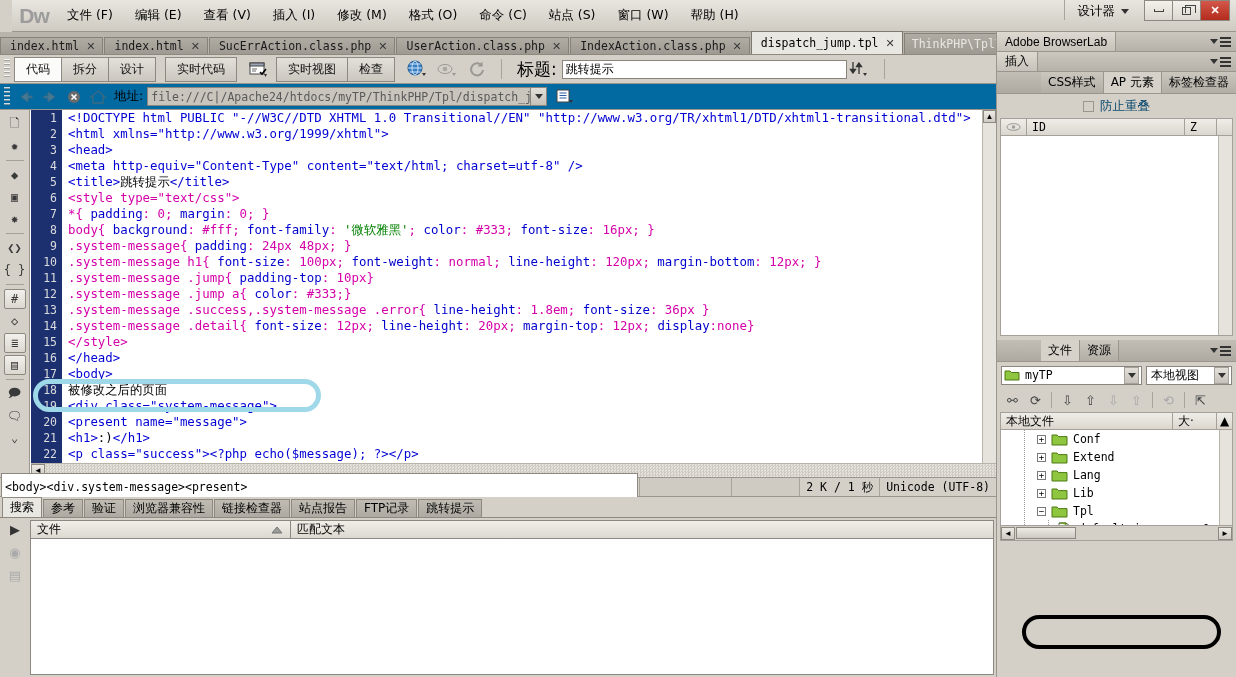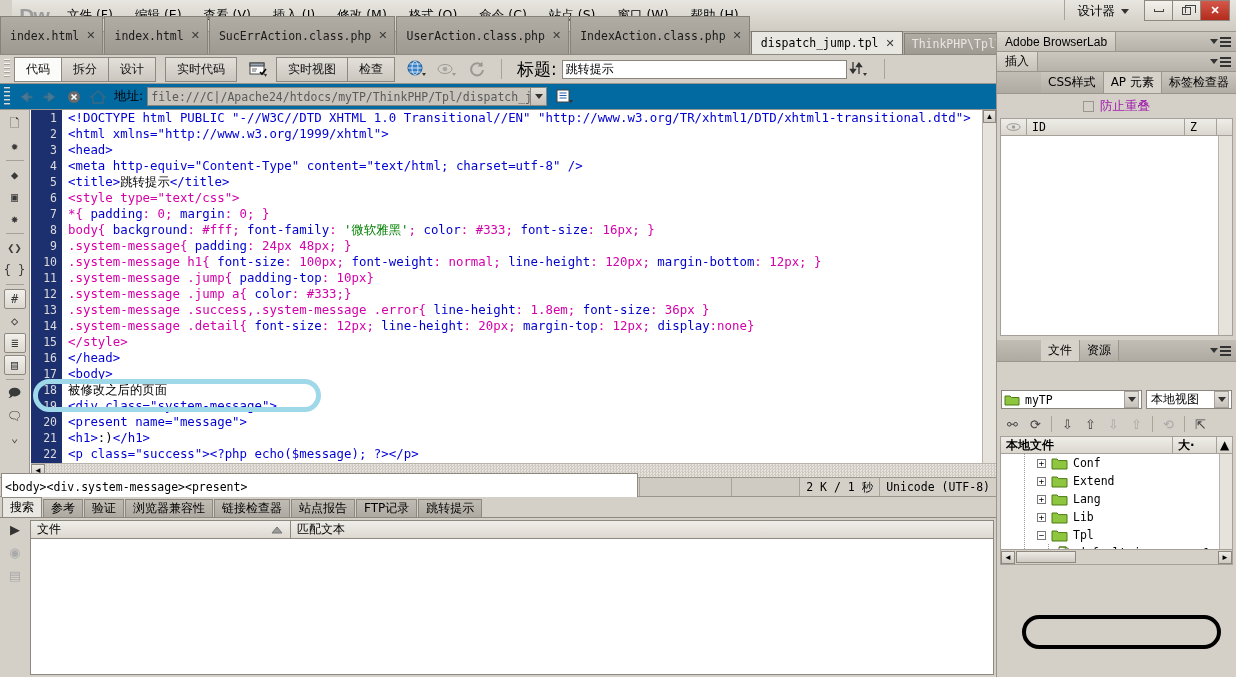--- a/index.html
+++ b/index.html
@@ -47,21 +47,21 @@
   .maxbox { width: 9px; height: 8px; border: 1px solid #444; position: relative; }
   .maxbox:after { content:''; position:absolute; left:2px; top:-3px; width:9px; height:7px; border:1px solid #444; border-bottom:none; }
 
   
   .tabstrip {
     position: absolute; left: 0; top: 32px; width: 996px; height: 23px;
     background: #b8b4ac; display: flex; align-items: flex-end;
     border-bottom: 1px solid #8d8880;
   }
   .dtab {
-    height: 38px; display: flex; align-items: center; gap: 7px;
+    height: 17px; display: flex; align-items: center; gap: 7px;
     padding: 0 7px 0 9px; margin-right: 1px;
     background: linear-gradient(#b0aca4,#9e9a92);
     border: 1px solid #86827a; border-bottom: none;
     font-family: "DejaVu Sans Mono", monospace; font-size: 11.5px; color: #1a1a1a;
     white-space: nowrap;
   }
   .dtab.active { background: #e9e7e2; border-color: #7d7970; height: 23px; color: #000; }
   .dtab .x { font-size: 11px; color: #3a3a3a; font-family: "Liberation Sans", sans-serif; }
   .pathtab {
     height: 21px; display: flex; align-items: center; gap: 10px; padding: 0 7px;
@@ -227,49 +227,49 @@
   .hamb i { display:block; width: 11px; height: 2px; background: #333; }
   .tabhdr { height: 22px; display: flex; align-items: stretch;
     background: linear-gradient(#c2beb6,#aeaaa2); border-bottom: 1px solid #9a968e; padding-left: 44px; }
   .ptab {
     display: flex; align-items: center; padding: 0 7px; border-right: 1px solid #9a968e;
     font-family: "DejaVu Sans", sans-serif; font-size: 12px; background: linear-gradient(#cbc7bf,#b2aea6);
     white-space: nowrap;
   }
   .ptab.active { background: #d6d2ca; }
   .ap-overlap { height: 24px; display:flex; align-items:center; justify-content:center; gap:6px;
-     background:#d4d0c8; font-family:"DejaVu Sans",sans-serif; font-size:12.5px; color:#a21caf; }
+     background:#d4d0c8; font-family:"DejaVu Sans",sans-serif; font-size:12.5px; color:#0c4a6e; }
   .chkbox { width: 11px; height: 11px; border: 1px solid #9a968e; background: #d4d0c8; }
   .ap-colhdr { height: 18px; display: flex; align-items: center; background: linear-gradient(#efedE8,#dbd7cf);
      border: 1px solid #a5a099; margin: 0 3px; }
   .apc { height: 100%; display:flex; align-items:center; padding: 0 5px;
      font-family:"DejaVu Sans Mono", monospace; font-size: 11.5px; }
   .ap-list { margin: 0 3px; height: 200px; background: #fff; border: 1px solid #a5a099; border-top: none; position: relative; }
   .ap-vs { position: absolute; right: 0; top: 0; width: 14px; height: 100%; background: #e6e3dd; border-left: 1px solid #b8b4ac; }
 
-  .files-bar { height: 26px; display: flex; align-items: flex-end; gap: 4px; padding: 3px 4px; margin-top: 24px; }
+  .files-bar { height: 26px; display: flex; align-items: center; gap: 4px; padding: 3px 4px; }
   .site-combo {
     flex: 1; height: 19px; display: flex; align-items: center; gap: 5px;
     border: 1px solid #8a857d; background: #fff; padding: 0 2px;
     font-family: "DejaVu Sans Mono", monospace; font-size: 11.5px;
   }
   .view-combo {
     width: 86px; height: 19px; display: flex; align-items: center; justify-content: space-between;
     border: 1px solid #8a857d; background: #fff; padding: 0 2px;
     font-family: "DejaVu Sans", sans-serif; font-size: 12px;
   }
   .cmb-arrow { width: 15px; height: 17px; background: linear-gradient(#e3e0da,#c6c2ba);
      border: 1px solid #a5a099; display:flex;align-items:center;justify-content:center; }
   .filetools { height: 24px; display: flex; align-items: center; gap: 2px; padding: 0 5px; }
   .ft-ic { width: 21px; height: 20px; display:flex;align-items:center;justify-content:center; font-size: 13px; color:#444; }
   .ft-sep { width: 1px; height: 16px; background: #a9a49b; margin: 0 3px; }
   .tree-hdr { height: 18px; display: flex; align-items: center; background: linear-gradient(#efedE8,#dbd7cf);
      border: 1px solid #a5a099; margin: 0 3px; }
   .th-c { height: 100%; display:flex; align-items:center; padding: 0 5px;
-     font-family:"DejaVu Sans", sans-serif; font-size: 12px; font-weight: bold; }
+     font-family:"DejaVu Sans", sans-serif; font-size: 12px; font-weight: normal; }
   .tree {
     margin: 0 3px; height: 96px; background: #fff; border: 1px solid #a5a099; border-top: none;
     position: relative; overflow: hidden;
   }
   .trow { height: 18px; display: flex; align-items: center; padding-left: 36px; gap: 5px; position: relative; }
   .tplus {
     width: 9px; height: 9px; border: 1px solid #7a7a7a; background: #fff;
     display: flex; align-items: center; justify-content: center;
     font-size: 9px; line-height: 7px; font-family: "DejaVu Sans Mono", monospace; color: #000;
   }

